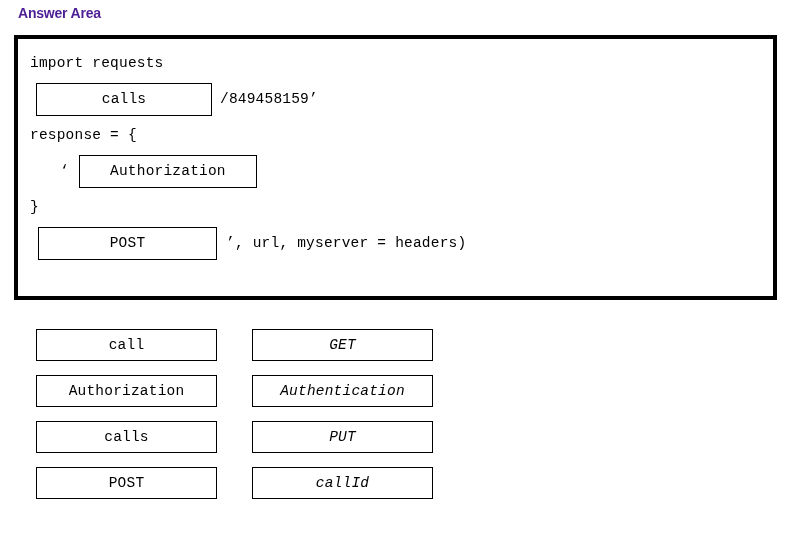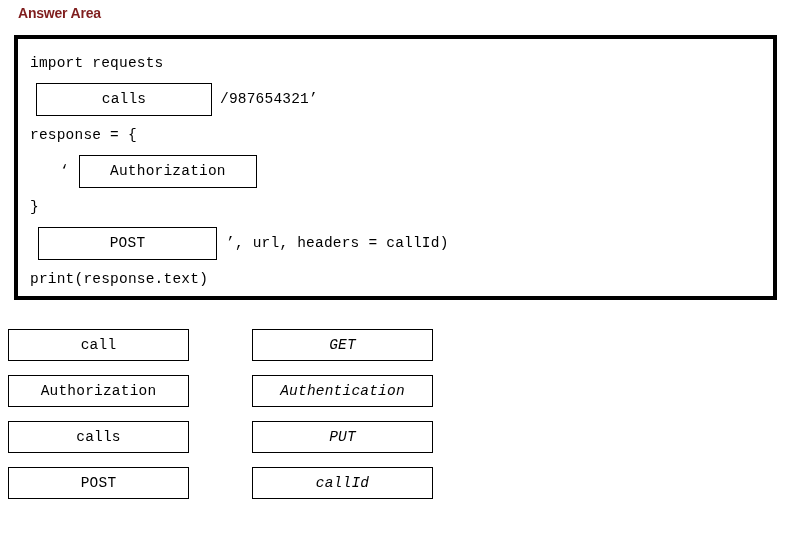--- a/index.html
+++ b/index.html
@@ -17,21 +17,21 @@
 
   
   #answer-area-heading {
     position: absolute;
     left: 18px;
     top: 5px;
     font-family: "Liberation Sans", sans-serif;
     font-weight: bold;
     font-size: 14px;
     letter-spacing: -0.2px;
-    color: #7f1d1d;
+    color: #4c1d95;
     white-space: nowrap;
   }
 
   
   #code-panel {
     position: absolute;
     left: 14px;
     top: 35px;
     width: 763px;
     height: 265px;
@@ -80,21 +80,21 @@
   #options-area {
     position: absolute;
     left: 0;
     top: 329px;
     width: 793px;
   }
   .option-column {
     position: absolute;
     top: 0;
   }
-  #option-column-left  { left: 8px; }
+  #option-column-left  { left: 36px; }
   #option-column-right { left: 252px; font-style: italic; }
 
   .option-tile {
     width: 181px;
     height: 32px;
     border: 1.5px solid #000000;
     box-sizing: border-box;
     background: #ffffff;
     display: flex;
     align-items: center;
@@ -115,44 +115,41 @@
 
 <div id="code-panel">
   <div class="code-lines">
 
     <div class="code-line">
       <span>import requests</span>
     </div>
 
     <div class="code-line">
       <span class="drop-box" id="drop-box-url">calls</span>
-      <span>/987654321’</span>
+      <span>/849458159’</span>
     </div>
 
     <div class="code-line">
       <span>response = {</span>
     </div>
 
     <div class="code-line indented">
       <span>‘</span>
       <span class="drop-box" id="drop-box-header">Authorization</span>
     </div>
 
     <div class="code-line">
       <span>}</span>
     </div>
 
     <div class="code-line">
       <span class="drop-box" id="drop-box-method">POST</span>
-      <span>’, url, headers = callId)</span>
+      <span>’, url, myserver = headers)</span>
     </div>
 
-    <div class="code-line">
-      <span>print(response.text)</span>
-    </div>
 
   </div>
 </div>
 
 <div id="options-area">
 
   <div class="option-column" id="option-column-left">
     <div class="option-tile">call</div>
     <div class="option-tile">Authorization</div>
     <div class="option-tile">calls</div>

